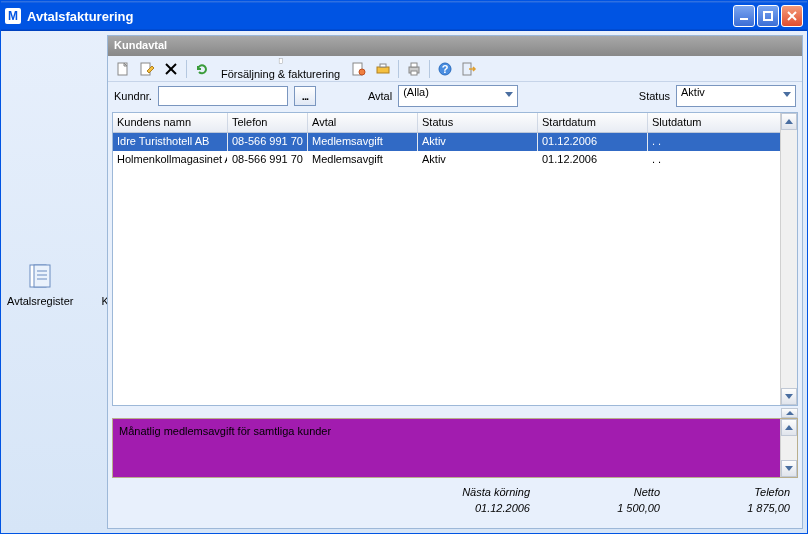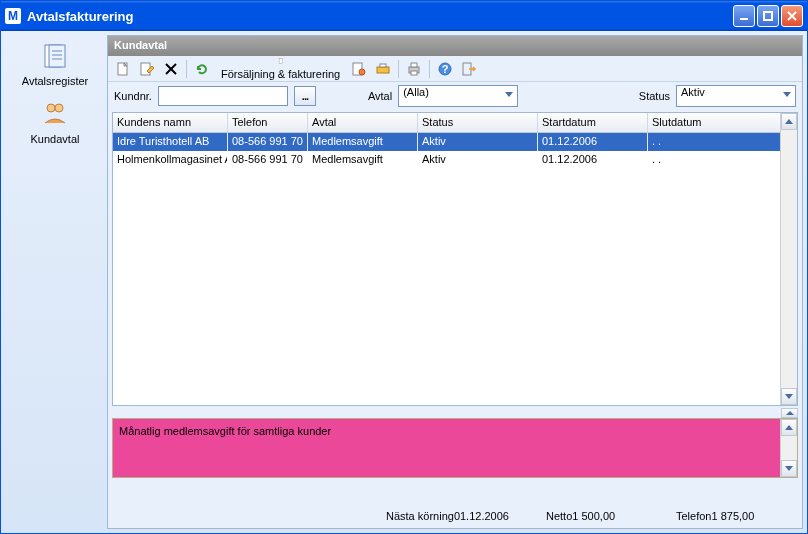--- a/index.html
+++ b/index.html
@@ -11,21 +11,21 @@
 .titlebar-icon { width: 16px; height: 16px; background: #fff; border-radius: 2px; margin-right: 6px; display: flex; align-items: center; justify-content: center; color: #0054e3; font-weight: bold; font-size: 12px; }
 .titlebar-text { flex: 1; font-weight: bold; font-size: 13px; }
 .winbtns { display: flex; gap: 2px; }
 .winbtn { width: 22px; height: 22px; border: 1px solid #fff; border-radius: 3px; display: flex; align-items: center; justify-content: center; cursor: pointer; }
 .winbtn.min, .winbtn.max { background: linear-gradient(#7aa5f0, #3b6ed6); }
 .winbtn.close { background: linear-gradient(#f49b7a, #e04d2f); }
 .winbtn svg { width: 12px; height: 12px; stroke: #fff; stroke-width: 2; fill: none; }
 
 .body { flex: 1; display: flex; padding: 4px; gap: 2px; }
 
-.sidebar { width: 100px; display: flex; flex-direction: column; align-items: center; padding-top: 4px; gap: 8px; }
+.sidebar { width: 100px; display: flex; flex-direction: row; align-items: center; padding-top: 4px; gap: 24px; }
 .side-item { display: flex; flex-direction: column; align-items: center; gap: 2px; cursor: pointer; padding: 2px; }
 .side-icon { width: 32px; height: 32px; display: flex; align-items: center; justify-content: center; }
 .side-label { font-size: 11px; color: #000; text-align: center; }
 
 .main { flex: 1; display: flex; flex-direction: column; border: 1px solid #9db8d8; background: #e8f0fc; }
 .main-header { height: 20px; background: linear-gradient(#a8a8a8, #888); color: #fff; font-weight: bold; padding: 3px 6px; font-size: 11px; }
 .toolbar { height: 26px; display: flex; align-items: center; padding: 2px 4px; gap: 2px; border-bottom: 1px solid #c6d4e9; }
 .tbtn { width: 22px; height: 22px; display: flex; align-items: center; justify-content: center; cursor: pointer; border-radius: 2px; }
 .tbtn svg { width: 16px; height: 16px; }
 .tbtn-text { height: 22px; display: flex; align-items: center; padding: 0 6px; cursor: pointer; border-radius: 2px; gap: 4px; flex-direction: column; }
@@ -55,25 +55,25 @@
 .vscroll-up, .vscroll-down { height: 17px; background: linear-gradient(#fdfdfd,#e0e4ec); border: 1px solid #c0c8d5; display: flex; align-items: center; justify-content: center; cursor: pointer; }
 .vscroll-down { position: absolute; bottom: 0; left: 0; right: 0; }
 .vscroll-arrow { border-left: 4px solid transparent; border-right: 4px solid transparent; }
 .vscroll-up .vscroll-arrow { border-bottom: 5px solid #4a6ea0; }
 .vscroll-down .vscroll-arrow { border-top: 5px solid #4a6ea0; }
 
 .splitter { height: 10px; margin: 0 4px; display: flex; justify-content: flex-end; align-items: center; }
 .splitter-btn { width: 17px; height: 10px; background: linear-gradient(#fdfdfd,#e0e4ec); border: 1px solid #c0c8d5; display:flex; align-items:center; justify-content:center; cursor: pointer; }
 .splitter-btn .arr { border-left: 4px solid transparent; border-right: 4px solid transparent; border-bottom: 4px solid #4a6ea0; }
 
-.desc { margin: 0 4px 4px 4px; height: 60px; border: 1px solid #b9ae8c; background: #ec4899; padding: 6px; color: #000; position: relative; }
+.desc { margin: 0 4px 4px 4px; height: 60px; border: 1px solid #b9ae8c; background: #a21caf; padding: 6px; color: #000; position: relative; }
 .desc .vscroll { top:0; }
 
 .footer { height: 44px; margin: 0 4px 2px 4px; display: flex; justify-content: flex-end; }
-.fcol { display: flex; flex-direction: row; align-items: flex-end; width: 130px; padding: 4px 8px; }
+.fcol { display: flex; flex-direction: column; align-items: flex-end; width: 130px; padding: 4px 8px; font-style: italic; }
 .fcol.first { align-items: flex-end; width: 160px; }
 .flabel { color: #000; }
 .fval { color: #000; margin-top: 4px; }
 </style>
 </head>
 <body>
 
 <div class="window">
   <div class="titlebar">
     <div class="titlebar-icon">M</div>

